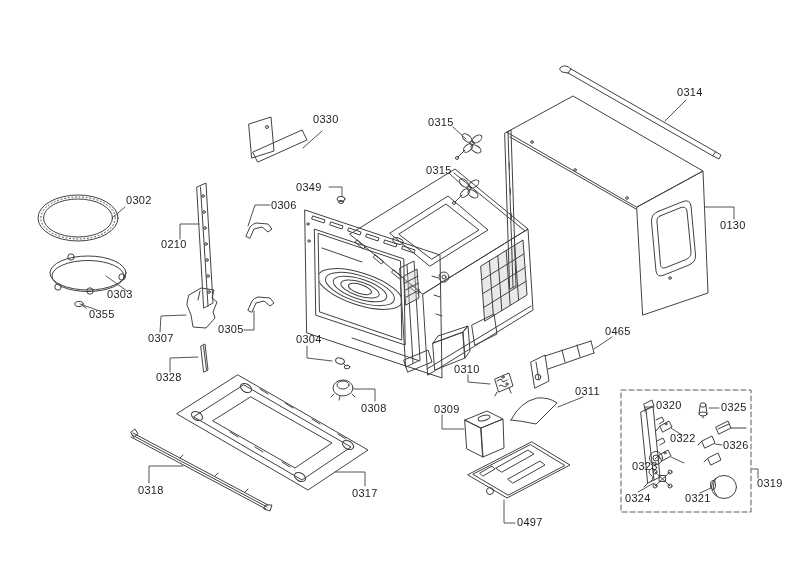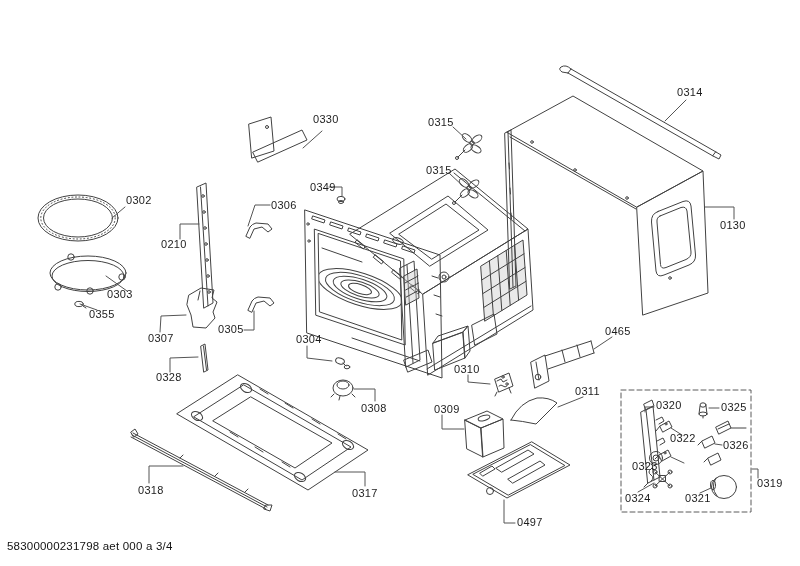--- a/index.html
+++ b/index.html
@@ -375,21 +375,21 @@
     <polyline points="684,463 671,457"></polyline>
     <polyline points="638,492 654,483"></polyline>
     <polyline points="700,493 711,488"></polyline>
   </g>
 </svg>
 
   <div class="lbl" style="left:313px;top:114px">0330</div>
   <div class="lbl" style="left:126px;top:195px">0302</div>
   <div class="lbl" style="left:161px;top:239px">0210</div>
   <div class="lbl" style="left:271px;top:200px">0306</div>
-  <div class="lbl" style="left:310px;top:182px">0349</div>
+  <div class="lbl" style="left:296px;top:182px">0349</div>
   <div class="lbl" style="left:428px;top:117px">0315</div>
   <div class="lbl" style="left:426px;top:165px">0315</div>
   <div class="lbl" style="left:677px;top:87px">0314</div>
   <div class="lbl" style="left:720px;top:220px">0130</div>
   <div class="lbl" style="left:107px;top:289px">0303</div>
   <div class="lbl" style="left:89px;top:309px">0355</div>
   <div class="lbl" style="left:148px;top:333px">0307</div>
   <div class="lbl" style="left:218px;top:324px">0305</div>
   <div class="lbl" style="left:156px;top:372px">0328</div>
   <div class="lbl" style="left:296px;top:334px">0304</div>
@@ -403,14 +403,13 @@
   <div class="lbl" style="left:517px;top:517px">0497</div>
   <div class="lbl" style="left:656px;top:400px">0320</div>
   <div class="lbl" style="left:721px;top:402px">0325</div>
   <div class="lbl" style="left:670px;top:433px">0322</div>
   <div class="lbl" style="left:723px;top:440px">0326</div>
   <div class="lbl" style="left:632px;top:461px">0323</div>
   <div class="lbl" style="left:625px;top:493px">0324</div>
   <div class="lbl" style="left:685px;top:493px">0321</div>
   <div class="lbl" style="left:757px;top:478px">0319</div>
 
-  <div class="footer">58300000231798 aet 000 a 3/4</div>
 </div>
 
 </body></html>

